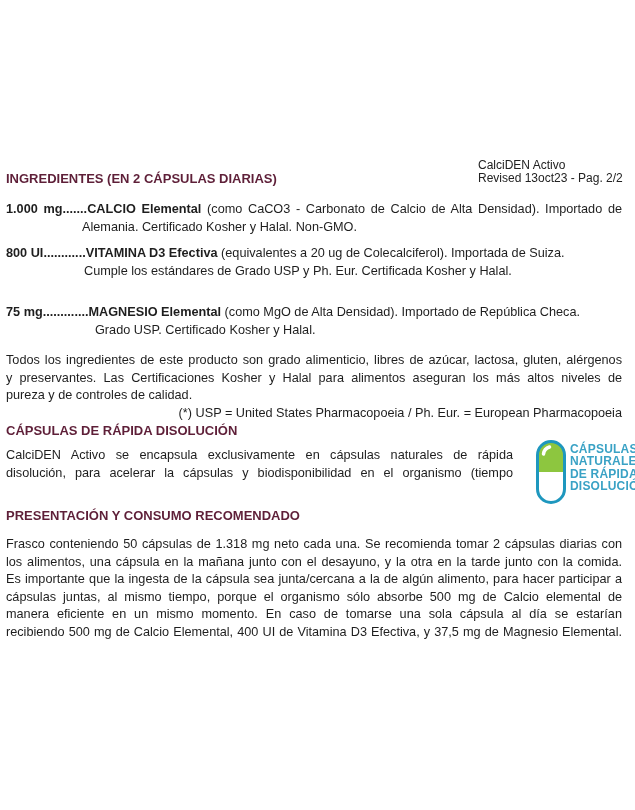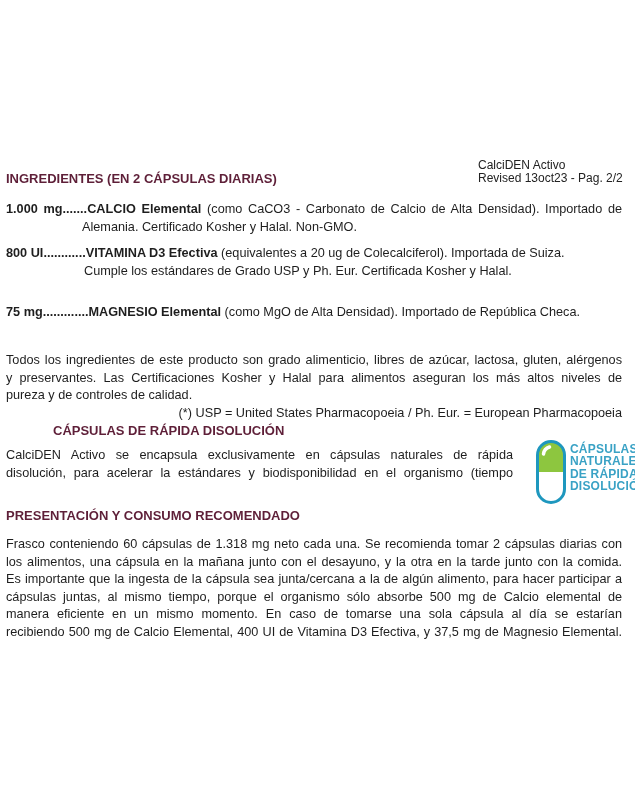--- a/index.html
+++ b/index.html
@@ -57,54 +57,55 @@
     <div class="ing-line2" style="padding-left:76px;">Alemania. Certificado Kosher y Halal. Non-GMO.</div>
   </div>
 
   <div class="abs body-text" style="left:6px; top:245px; width:616px;">
     <div><span class="bold">800 UI............</span><span class="bold">VITAMINA D3 Efectiva</span><span> (equivalentes a 20 ug de Colecalciferol). Importada de Suiza.</span></div>
     <div class="ing-line2" style="padding-left:78px;">Cumple los estándares de Grado USP y Ph. Eur. Certificada Kosher y Halal.</div>
   </div>
 
   <div class="abs body-text" style="left:6px; top:304px; width:616px;">
     <div><span class="bold">75 mg.............</span><span class="bold">MAGNESIO Elemental</span><span> (como MgO de Alta Densidad). Importado de República Checa.</span></div>
+    <div class="ing-line2" style="padding-left:89px;">Grado USP. Certificado Kosher y Halal.</div>
   </div>
 
   <div class="abs body-text" style="left:6px; top:352px; width:616px;">
     <div class="just">Todos los ingredientes de este producto son grado alimenticio, libres de azúcar, lactosa, gluten, alérgenos</div>
     <div class="just">y preservantes. Las Certificaciones Kosher y Halal para alimentos aseguran los más altos niveles de</div>
     <div>pureza y de controles de calidad.</div>
     <div class="note-line">(*) USP = United States Pharmacopoeia / Ph. Eur. = European Pharmacopoeia</div>
   </div>
 
-  <div class="abs heading" style="left:6px; top:422px;margin-left:47px;">CÁPSULAS DE RÁPIDA DISOLUCIÓN</div>
+  <div class="abs heading" style="left:6px; top:422px;">CÁPSULAS DE RÁPIDA DISOLUCIÓN</div>
 
   <div class="abs body-text para2" style="left:6px; top:447px;">
     <div class="just">CalciDEN Activo se encapsula exclusivamente en cápsulas naturales de rápida</div>
-    <div class="just">disolución, para acelerar la estándares y biodisponibilidad en el organismo (tiempo</div>
+    <div class="just">disolución, para acelerar la cápsulas y biodisponibilidad en el organismo (tiempo</div>
   </div>
 
   <div class="abs capsule-wrap" style="left:536px; top:440px;">
     <svg width="30" height="64" viewBox="0 0 30 64" xmlns="http://www.w3.org/2000/svg">
       <path d="M 2 32 L 2 15 A 13 13 0 0 1 28 15 L 28 32 Z" fill="#8DC63F"></path>
       <rect x="1.5" y="1.5" width="27" height="61" rx="13.5" ry="13.5" fill="none" stroke="#1E97BE" stroke-width="3"></rect>
       <path d="M 7.5 14 A 8.5 8.5 0 0 1 13.5 7" fill="none" stroke="#ffffff" stroke-width="3.5" stroke-linecap="round"></path>
     </svg>
   </div>
   <div class="abs badge-text" style="left:570px; top:443px;">
     <div>CÁPSULAS</div>
     <div>NATURALES</div>
     <div>DE RÁPIDA</div>
     <div>DISOLUCIÓN</div>
   </div>
 
   <div class="abs heading" style="left:6px; top:507px;">PRESENTACIÓN Y CONSUMO RECOMENDADO</div>
 
   <div class="abs body-text" style="left:6px; top:536px; width:616px;">
-    <div class="just">Frasco conteniendo 60 cápsulas de 1.318 mg neto cada una. Se recomienda tomar 2 cápsulas diarias con</div>
+    <div class="just">Frasco conteniendo 50 cápsulas de 1.318 mg neto cada una. Se recomienda tomar 2 cápsulas diarias con</div>
     <div class="just">los alimentos, una cápsula en la mañana junto con el desayuno, y la otra en la tarde junto con la comida.</div>
     <div class="just">Es importante que la ingesta de la cápsula sea junta/cercana a la de algún alimento, para hacer participar a</div>
     <div class="just">cápsulas juntas, al mismo tiempo, porque el organismo sólo absorbe 500 mg de Calcio elemental de</div>
     <div class="just">manera eficiente en un mismo momento.  En caso de tomarse una sola cápsula al día se estarían</div>
     <div class="just">recibiendo 500 mg de Calcio Elemental, 400 UI de Vitamina D3 Efectiva, y 37,5 mg de Magnesio Elemental.</div>
   </div>
 
 </div>
 
 </body></html>

